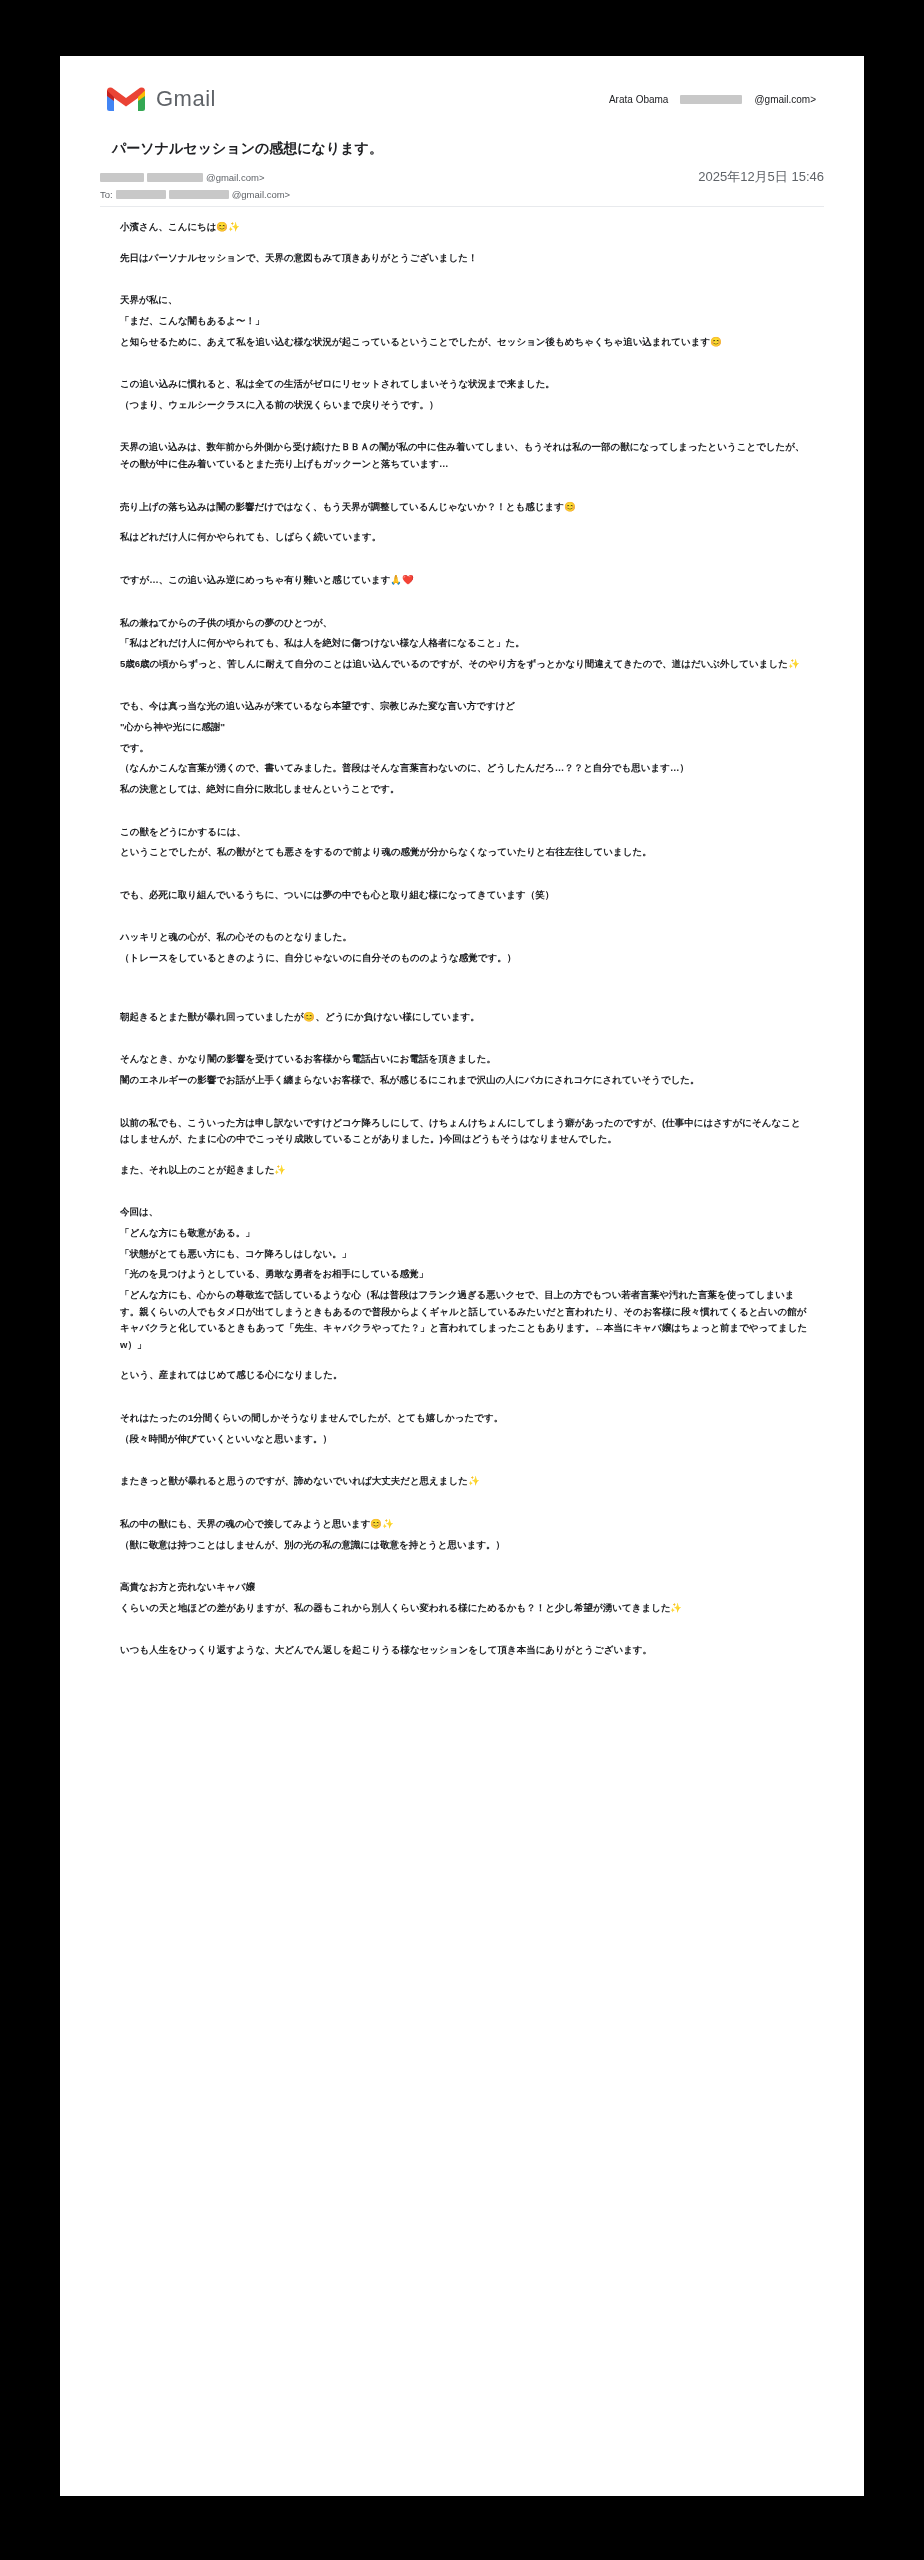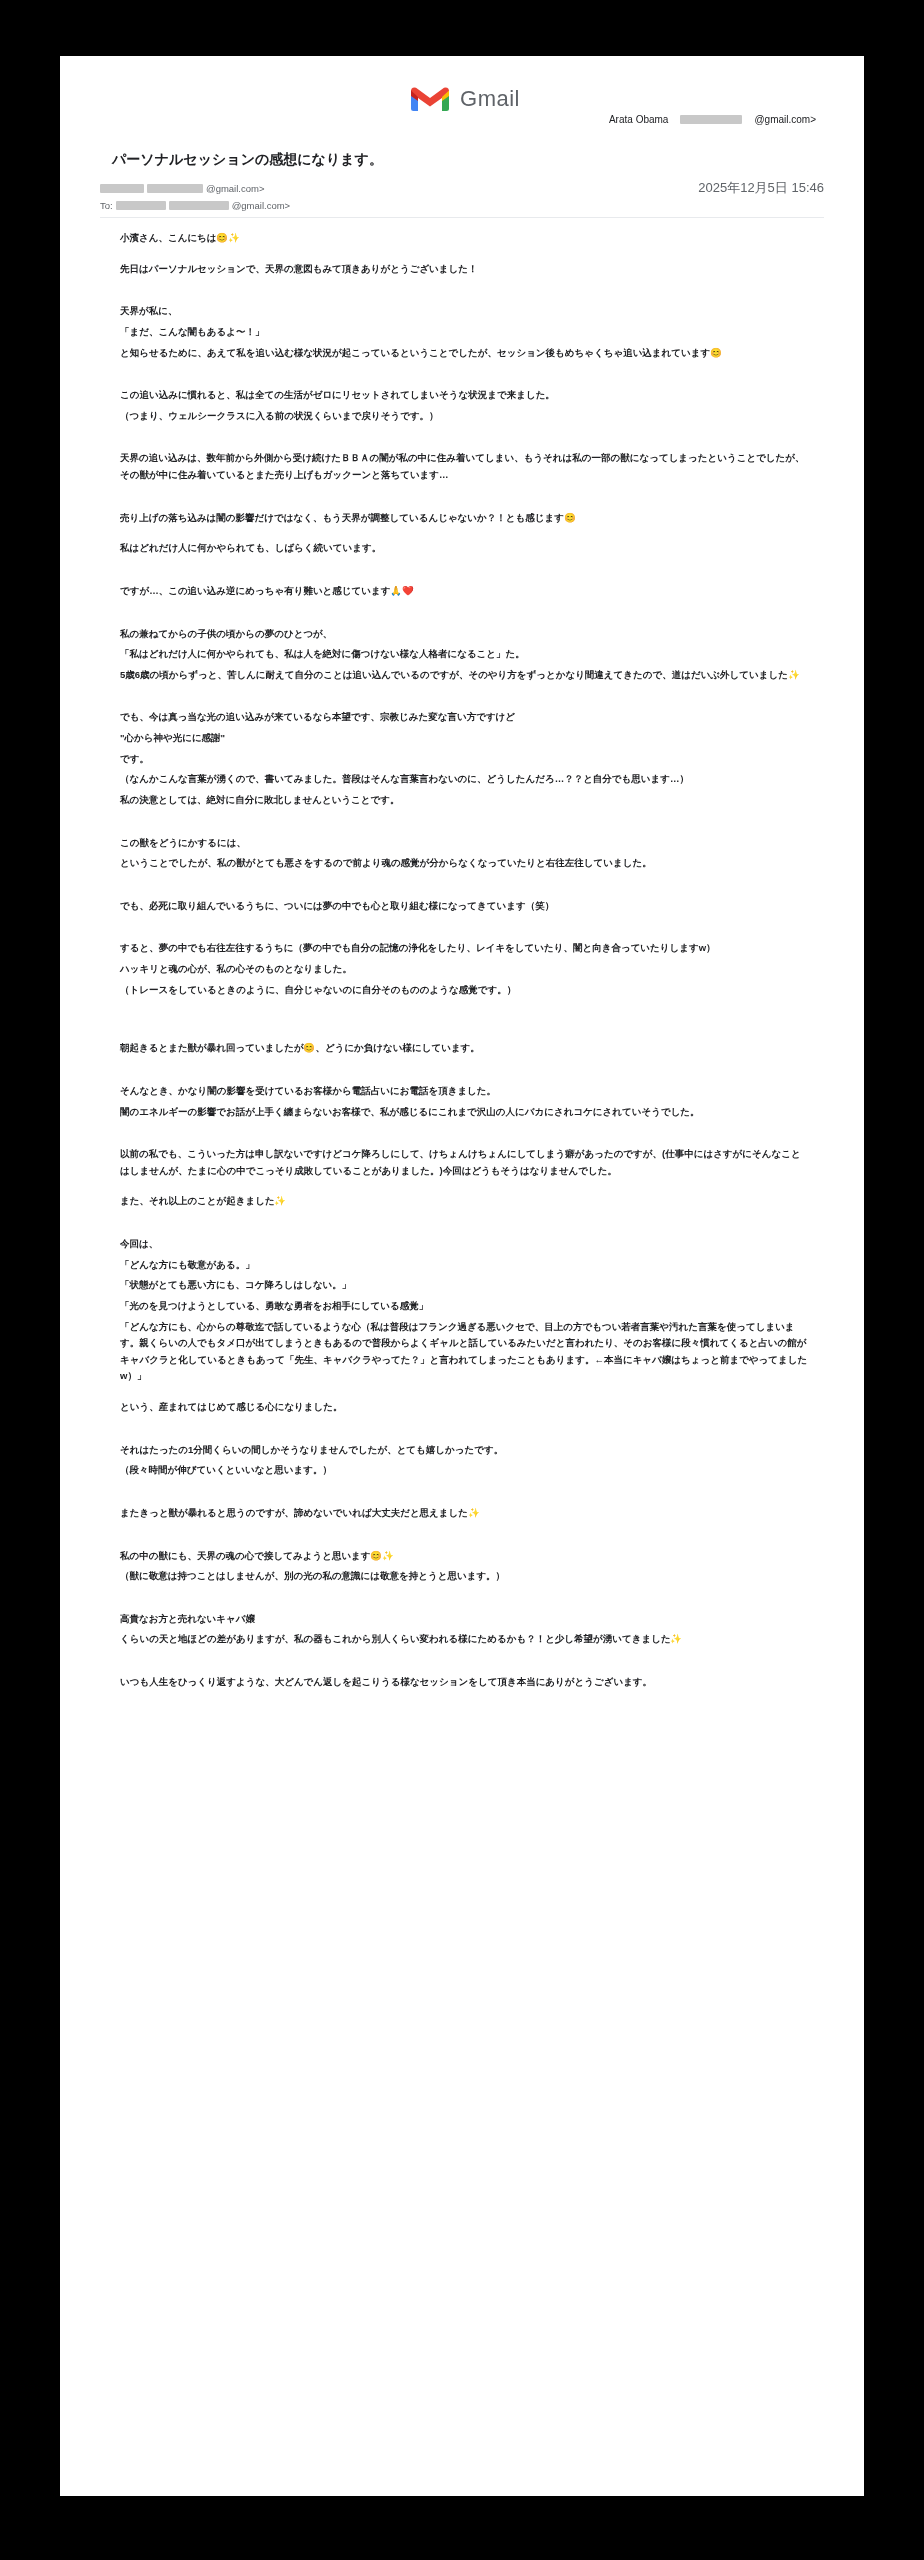--- a/index.html
+++ b/index.html
@@ -19,21 +19,20 @@
     top: 56px;
     width: 804px;
     height: 2440px;
     background: #ffffff;
     overflow: hidden;
   }
   .gmail-header {
     display: flex;
     align-items: center;
     padding: 28px 40px 10px 46px;
-    flex-direction: column;
   }
   .logo-wrap {
     display: flex;
     align-items: center;
     gap: 10px;
   }
   .m-icon {
     width: 40px;
     height: 30px;
     position: relative;
@@ -176,21 +175,20 @@
     <p class="para tight">「私はどれだけ人に何かやられても、私は人を絶対に傷つけない様な人格者になること」た。</p>
     <p class="para gap-lg">5歳6歳の頃からずっと、苦しんに耐えて自分のことは追い込んでいるのですが、そのやり方をずっとかなり間違えてきたので、道はだいぶ外していました✨</p>
     <p class="para tight">でも、今は真っ当な光の追い込みが来ているなら本望です、宗教じみた変な言い方ですけど</p>
     <p class="para tight">"心から神や光にに感謝"</p>
     <p class="para tight">です。</p>
     <p class="para tight">（なんかこんな言葉が湧くので、書いてみました。普段はそんな言葉言わないのに、どうしたんだろ…？？と自分でも思います…）</p>
     <p class="para gap-lg">私の決意としては、絶対に自分に敗北しませんということです。</p>
     <p class="para tight">この獣をどうにかするには、</p>
     <p class="para gap-lg">ということでしたが、私の獣がとても悪さをするので前より魂の感覚が分からなくなっていたりと右往左往していました。</p>
     <p class="para gap-lg">でも、必死に取り組んでいるうちに、ついには夢の中でも心と取り組む様になってきています（笑）</p>
-    <p class="para tight">すると、夢の中でも右往左往するうちに（夢の中でも自分の記憶の浄化をしたり、レイキをしていたり、闇と向き合っていたりしますw）</p>
     <p class="para tight">ハッキリと魂の心が、私の心そのものとなりました。</p>
     <p class="para gap-lg">（トレースをしているときのように、自分じゃないのに自分そのもののような感覚です。）</p>
     <div class="spacer-md"></div>
     <p class="para gap-lg">朝起きるとまた獣が暴れ回っていましたが😊、どうにか負けない様にしています。</p>
     <p class="para tight">そんなとき、かなり闇の影響を受けているお客様から電話占いにお電話を頂きました。</p>
     <p class="para gap-lg">闇のエネルギーの影響でお話が上手く纏まらないお客様で、私が感じるにこれまで沢山の人にバカにされコケにされていそうでした。</p>
     <p class="para">以前の私でも、こういった方は申し訳ないですけどコケ降ろしにして、けちょんけちょんにしてしまう癖があったのですが、(仕事中にはさすがにそんなことはしませんが、たまに心の中でこっそり成敗していることがありました。)今回はどうもそうはなりませんでした。</p>
     <p class="para gap-lg">また、それ以上のことが起きました✨</p>
     <p class="para tight">今回は、</p>
     <p class="para tight">「どんな方にも敬意がある。」</p>

